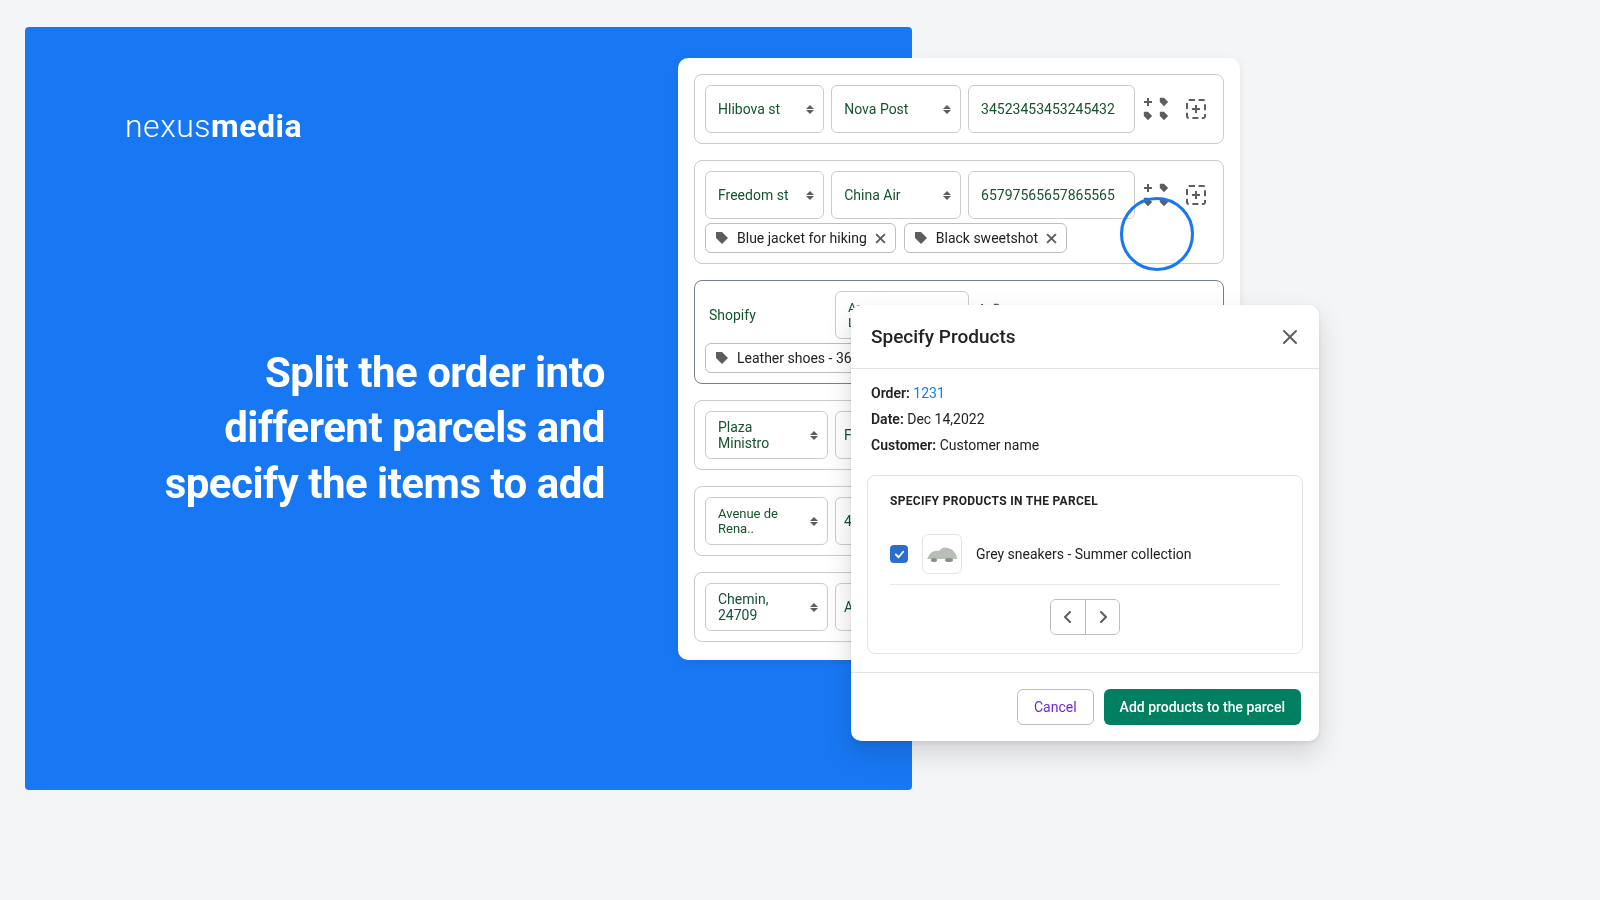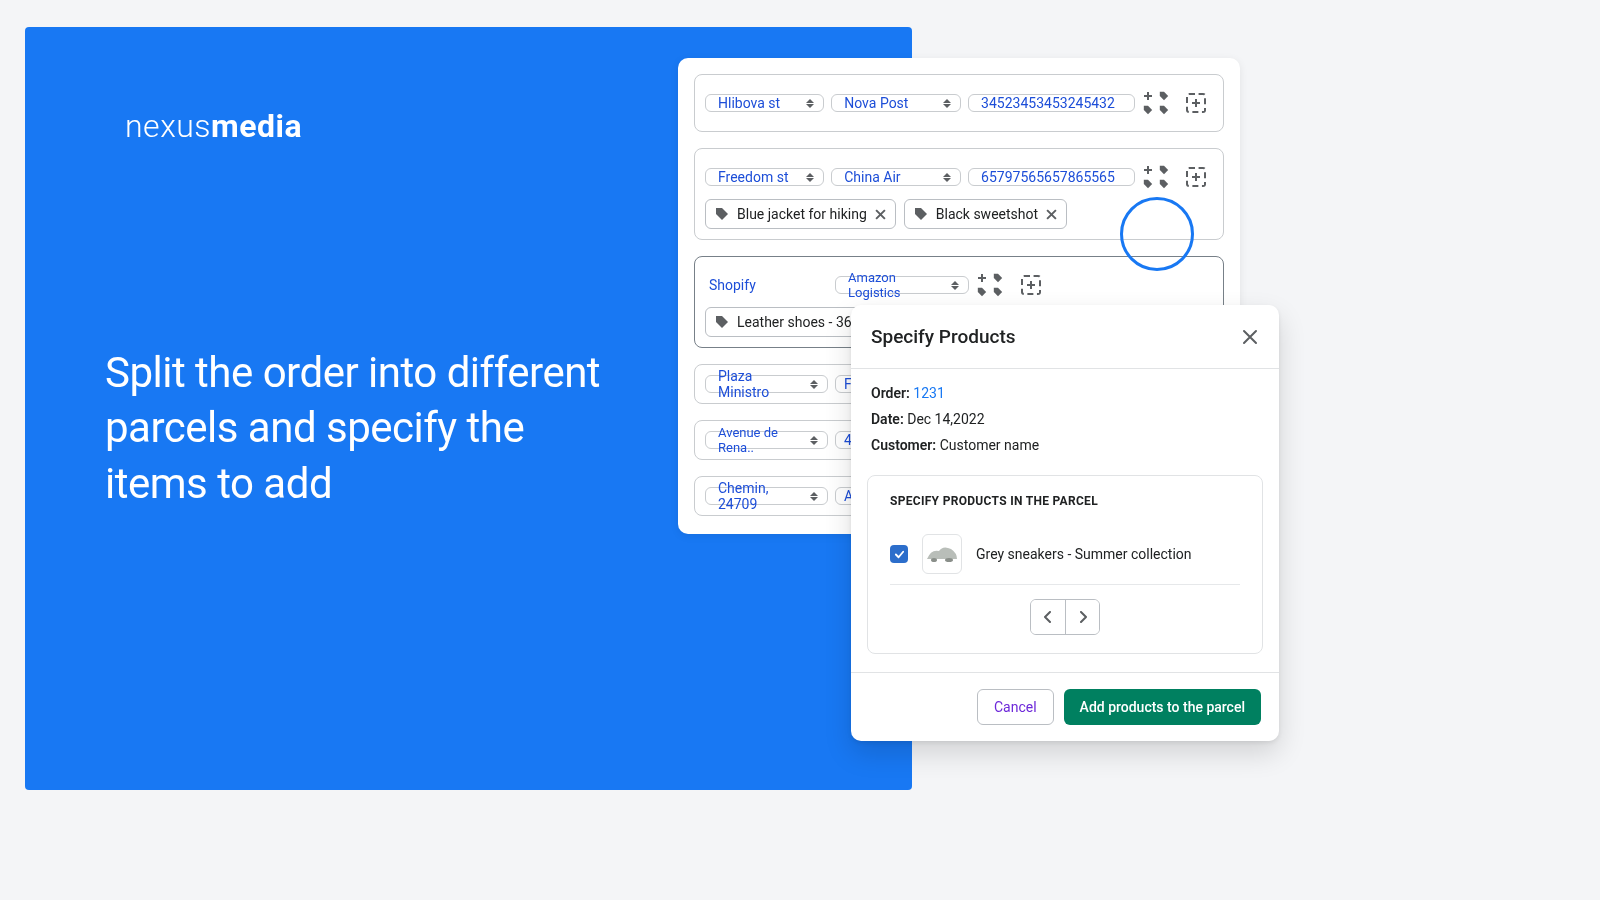--- a/index.html
+++ b/index.html
@@ -13,38 +13,38 @@
     position: absolute;
     left: 25px; top: 27px;
     width: 887px; height: 763px;
     background: #1878F3;
     border-radius: 4px;
     padding: 80px 80px 0 80px;
   }
   .brand { color: #fff; font-size: 32px; font-weight: 300; letter-spacing: .5px; margin-left: 20px; }
   .brand b { font-weight: 700; }
   .headline {
-    margin-top: 200px; color: #fff; font-size: 42px; font-weight: 400;
-    line-height: 1.32; letter-spacing: -.5px; max-width: 500px;
+    margin-top: 200px; color: #fff; font-size: 42px; font-weight: 700;
+    line-height: 1.32; letter-spacing: -.5px; max-width: 500px; text-align: right;
   }
 
   
   .list-card {
     position: absolute; left: 678px; top: 58px;
     width: 562px; background:#fff; border-radius:10px;
     padding: 16px 16px 2px 16px;
     box-shadow: 0 2px 8px rgba(0,0,0,.08);
   }
   .row { border:1px solid #C9CCCF; border-radius:8px; padding:10px; margin-bottom:16px; position:relative; }
   .row.highlight { border-color:#778088; background:#fff; }
   .gridline { display:flex; gap:7px; align-items:center; }
   .select, .input {
     font-size:14px; border:1px solid #C9CCCF; border-radius:6px;
-    background:#fff; height:18px; display:flex; align-items:center;
-    padding: 0 9px 0 12px; position:relative; color:#1d4ed8;
+    background:#fff; height:48px; display:flex; align-items:center;
+    padding: 0 9px 0 12px; position:relative; color:#14532d;
   }
   .select .carets { margin-left:auto; padding-left:8px; display:flex; flex-direction:column; gap:1px; }
   .car { width:0;height:0;border-left:4px solid transparent;border-right:4px solid transparent; }
   .car.up { border-bottom:4px solid #5C5F62; }
   .car.down { border-top:4px solid #5C5F62; }
   .addr { width:123px; }
   .carrier { width:134px; }
   .track { width:173px; }
   .noborder { border:none; background:transparent; }
   .grp-icon { width:36px; height:36px; display:flex; align-items:center; justify-content:center; }
@@ -69,21 +69,21 @@
   }
   .chip .x { cursor:pointer; color:#5C5F62; }
 
   .ring {
     position:absolute; width:74px; height:74px; border:3px solid #1878F3;
     border-radius:50%; left:1120px; top:197px; z-index:3; pointer-events:none;
   }
 
   
   .modal {
-    position:absolute; left:851px; top:305px; width:428px;
+    position:absolute; left:851px; top:305px; width:468px;
     background:#fff; border-radius:10px;
     box-shadow: 0 12px 28px rgba(0,0,0,.14), 0 2px 4px rgba(0,0,0,.08);
     overflow:hidden; z-index:5;
   }
   .modal-head {
     display:flex; align-items:center; justify-content:space-between;
     padding: 20px 20px 20px 20px; border-bottom:1px solid #E1E3E5;
   }
   .modal-title { font-size:19px; font-weight:500; color:#202223; }
   .close-x { color:#5C5F62; cursor:pointer; }

